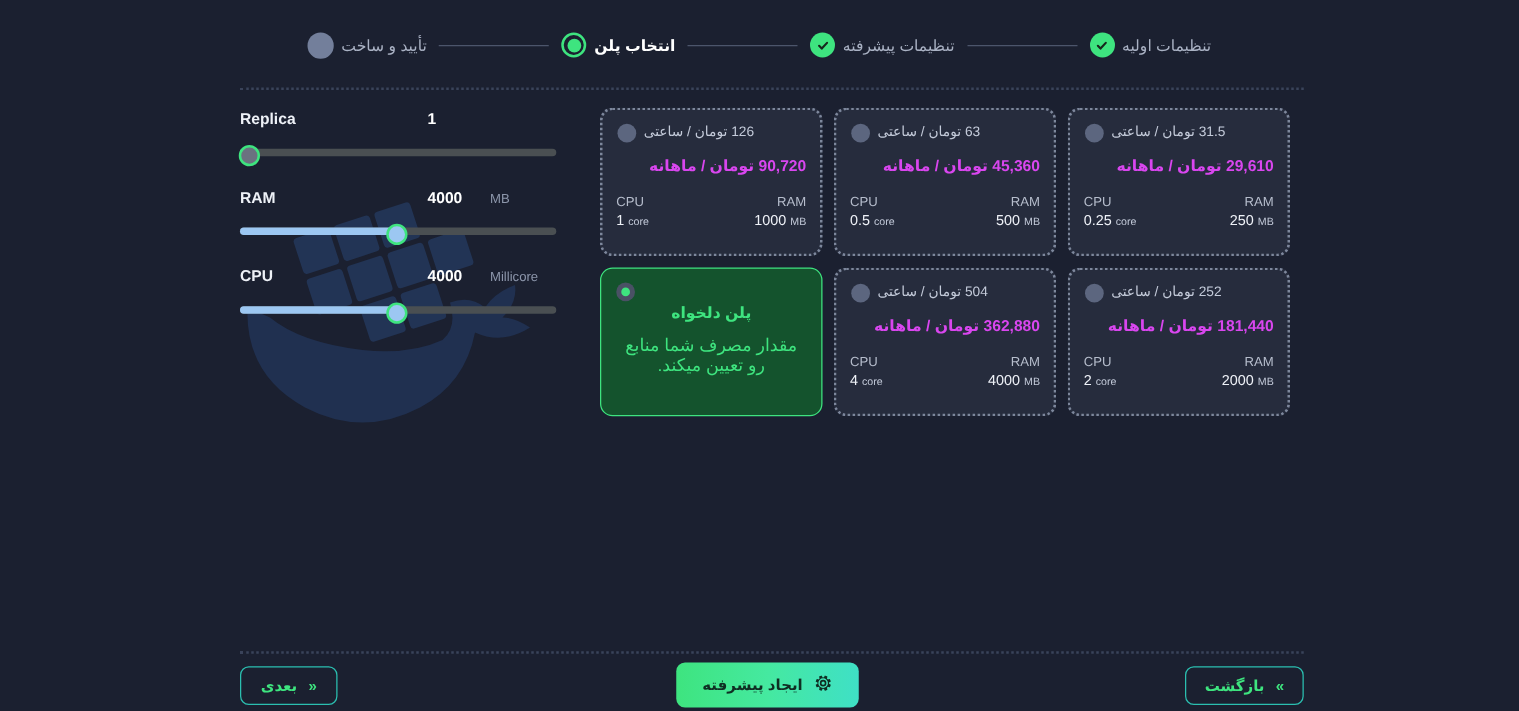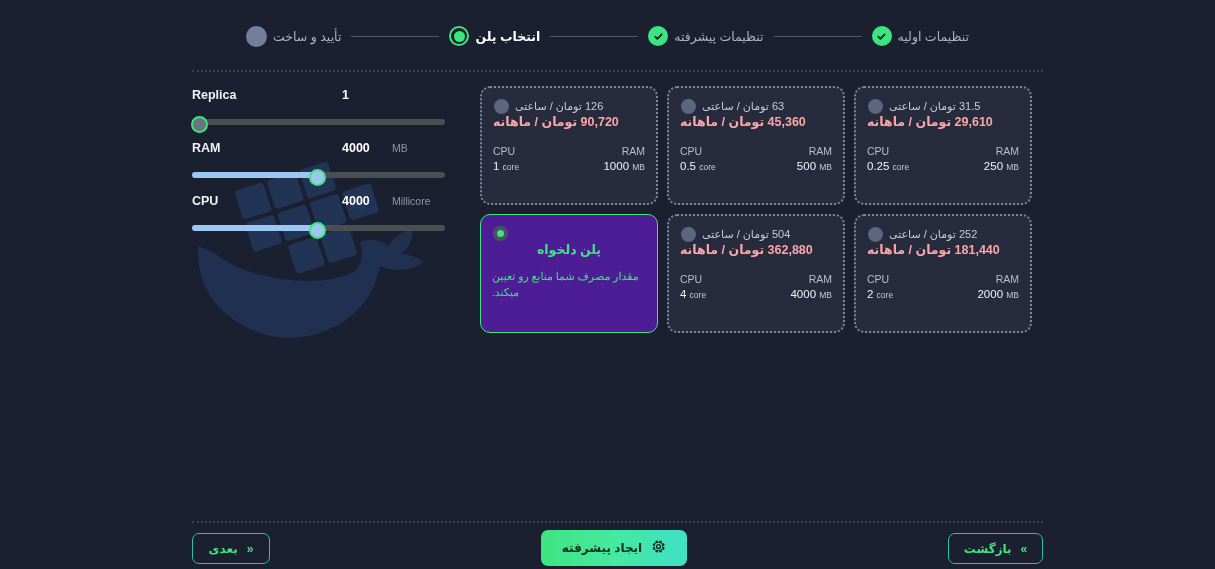--- a/index.html
+++ b/index.html
@@ -84,21 +84,21 @@
   #rule-top{ top:70px; }
   #rule-bottom{ top:521px; }
 
   
   #sliders{
     position:absolute;
     left:192px; top:88px;
     width:253px;
     z-index:2;
   }
-  .slider-block{ margin-bottom:16px; }
+  .slider-block{ margin-bottom:26px; }
   .slider-block:last-child{ margin-bottom:0; }
   .slider-head{
     direction:ltr;
     display:flex;
     align-items:baseline;
     height:18px;
     margin-bottom:13px;
   }
   .slider-name{
     font-size:12.5px; font-weight:bold; color:#eef1f7;
@@ -153,21 +153,21 @@
     box-sizing:border-box;
     background:#262c3d;
     border:2px dotted #7d879c;
     border-radius:10px;
     padding:9px 11px 10px 11px;
     direction:rtl;
     cursor:pointer;
   }
   .card.selected{
     border:1.5px solid #3ee47f;
-    background:#4c1d95;
+    background:#14532d;
   }
   .radio{
     position:absolute;
     top:11px; left:12px;
     width:15px; height:15px;
     border-radius:50%;
     background:#5c667f;
   }
   .card.selected .radio{
     background:#4a5165;
@@ -180,25 +180,25 @@
   }
   .hourly{
     text-align:left;
     font-size:11px;
     color:#c4cbda;
     line-height:16px;
     margin:1px 0 0 0;
     padding-left:22px;
   }
   .monthly{
-    text-align:left;
+    text-align:right;
     font-size:12.5px;
     font-weight:bold;
-    color:#fca5a5;
-    margin-top:0;
+    color:#d946ef;
+    margin-top:11px;
   }
   .specs{
     direction:ltr;
     display:flex;
     justify-content:space-between;
     margin-top:15px;
   }
   .spec-lab{
     font-size:10.5px;
     color:#b6bdcc;
@@ -213,26 +213,25 @@
   .spec-col.right{ text-align:right; }
 
   .card.selected .cust-title{
     text-align:center;
     color:#3ee47f;
     font-size:12.5px;
     font-weight:bold;
     margin-top:18px;
   }
   .card.selected .cust-desc{
-    text-align:left;
+    text-align:center;
     color:#3ee47f;
-    font-size:11px;
+    font-size:14px;
     line-height:16px;
     margin-top:11px;
-    font-family:Liberation Serif, serif;
   }
 
   
   #footer{
     position:absolute;
     left:192px; right:172px;
     top:533px;
     height:32px;
     z-index:2;
   }

